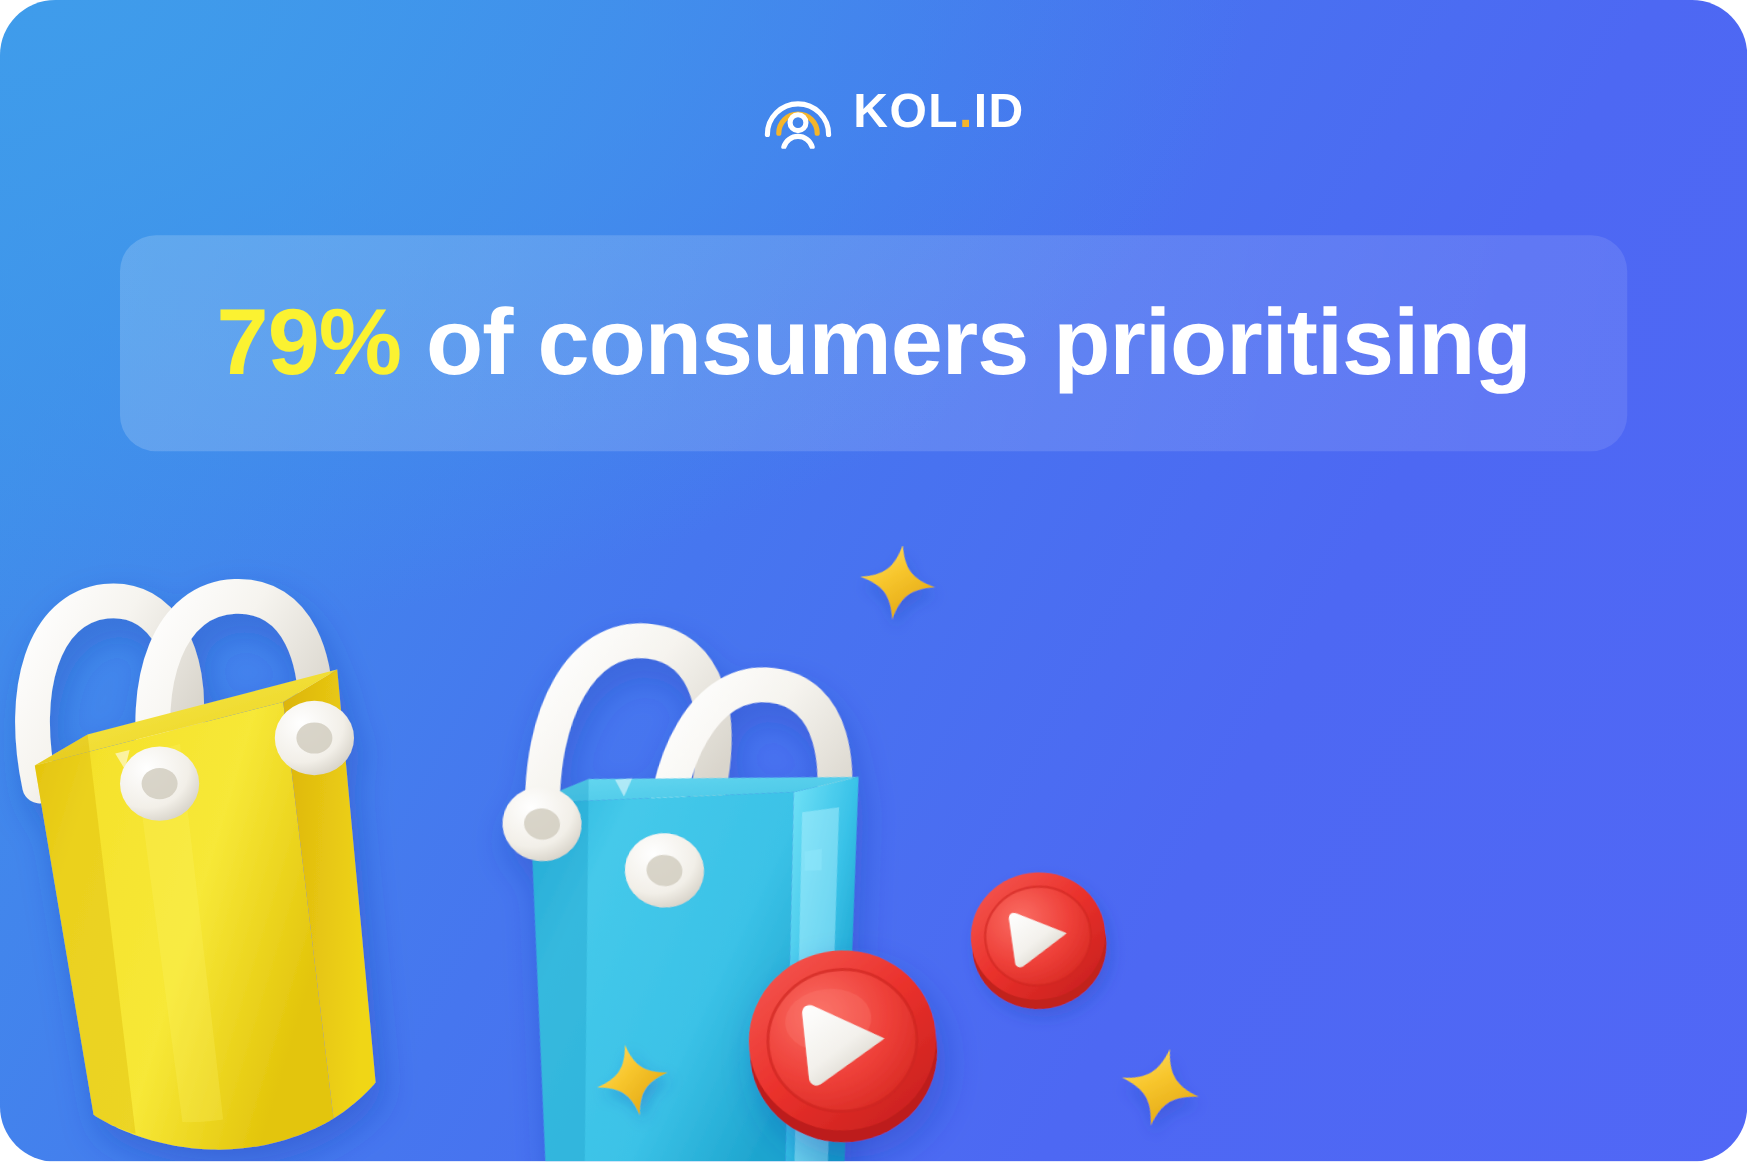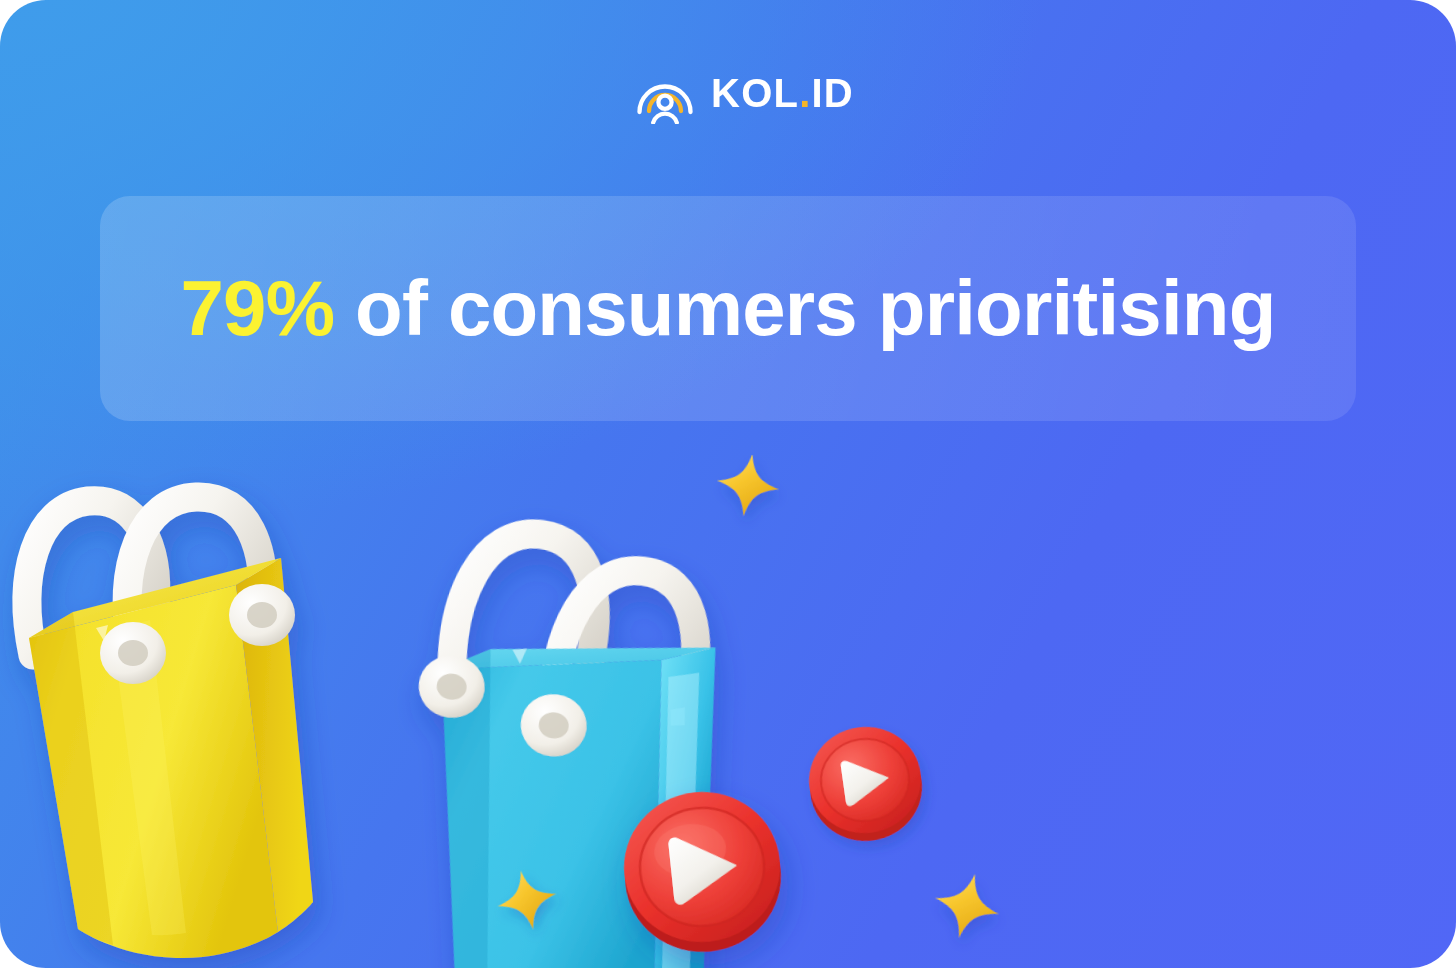--- a/index.html
+++ b/index.html
@@ -31,21 +31,21 @@
   #logo-word {
     font-size:40px; font-weight:700; letter-spacing:1.2px;
     color:#ffffff; line-height:1; white-space:nowrap;
     font-family:"Liberation Sans", sans-serif;
   }
   #logo-word .dot { color:#f5b52a; }
 
   
   #headline-panel {
     position:absolute; left:100px; top:196px;
-    width:1256px; height:225px;
+    width:1256px; height:180px;
     border-radius:30px;
     background:linear-gradient(100deg, rgba(255,255,255,0.175) 0%, rgba(255,255,255,0.135) 55%, rgba(255,255,255,0.10) 100%);
     display:flex; flex-direction:column;
     align-items:center; justify-content:center;
   }
   .headline-line {
     font-size:78px; font-weight:700; color:#ffffff;
     line-height:1.255; letter-spacing:-0.8px;
     text-align:center; white-space:nowrap;
     font-family:"Liberation Sans", sans-serif;

